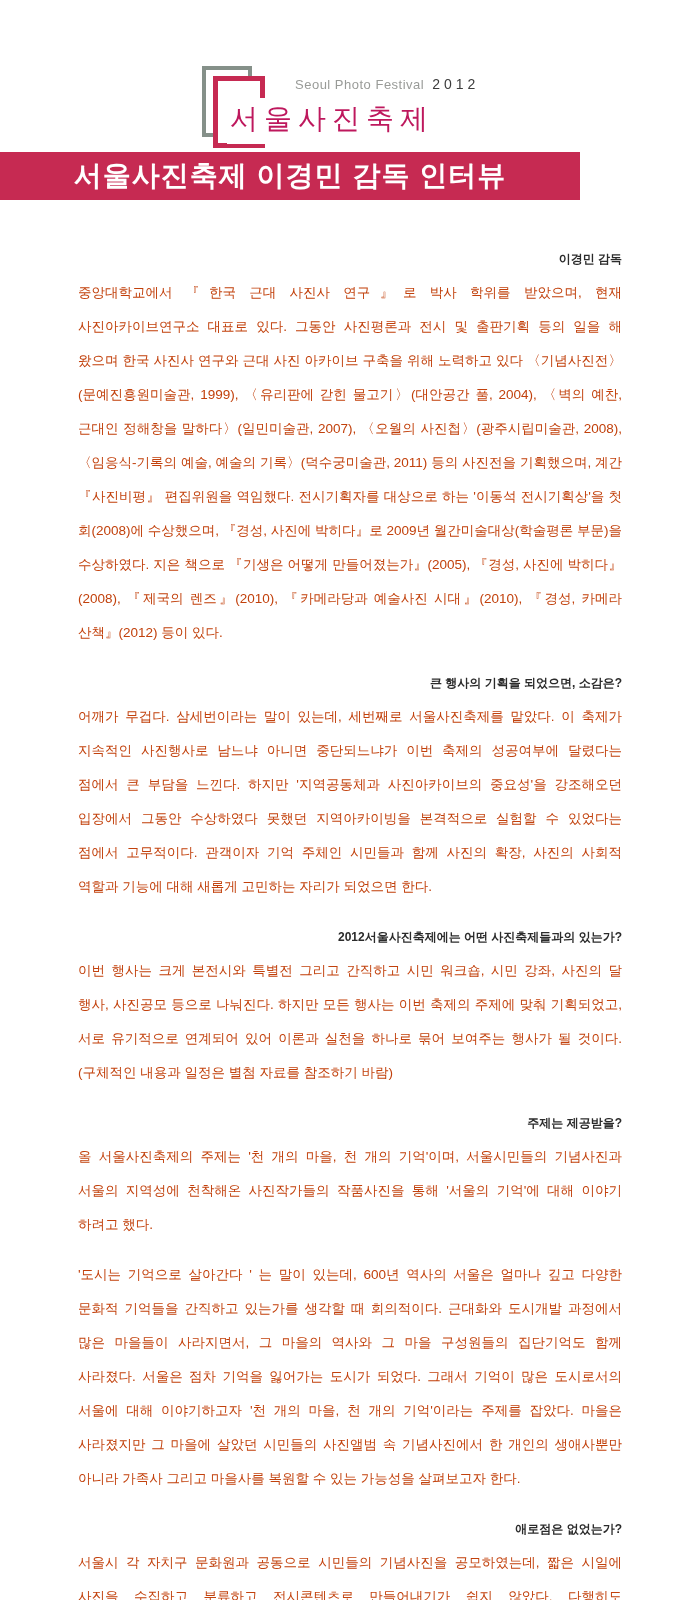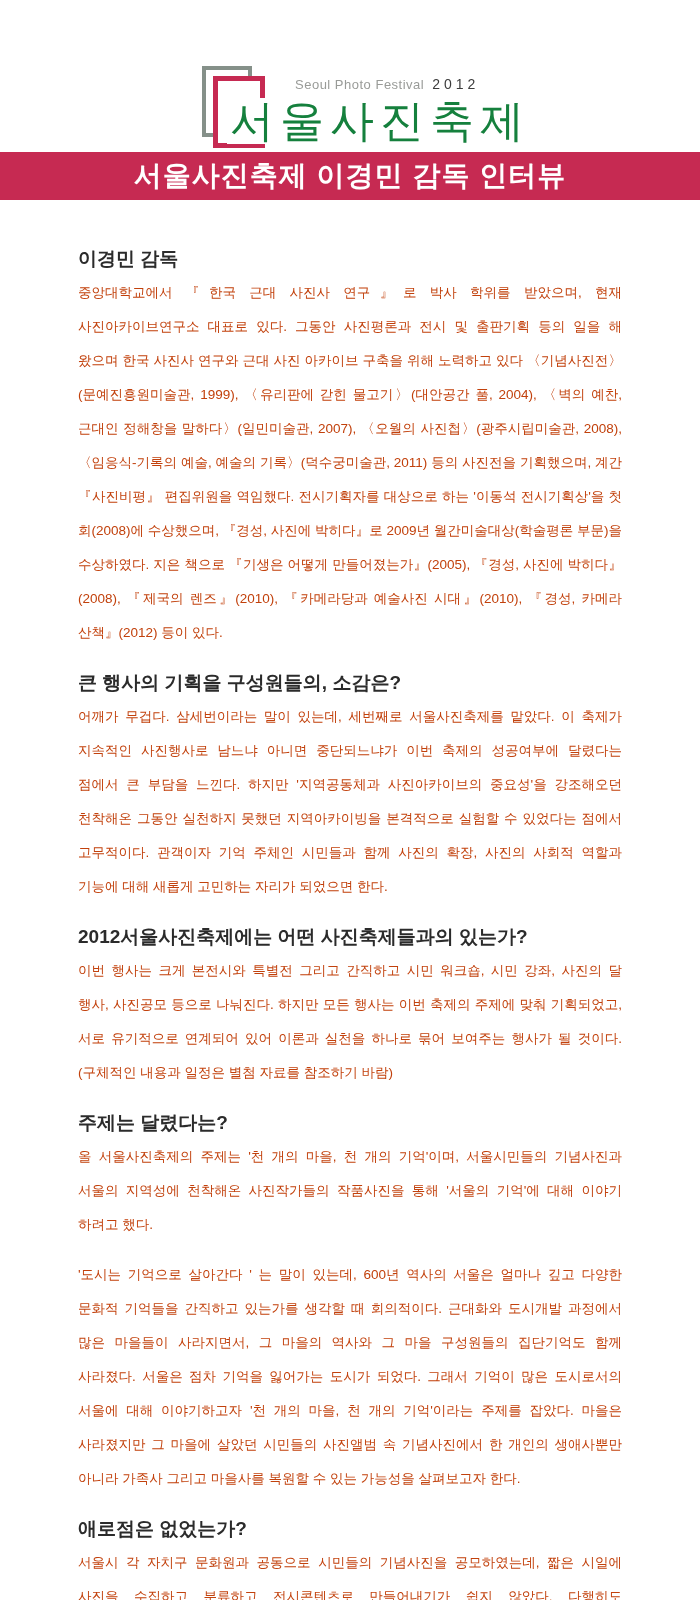--- a/index.html
+++ b/index.html
@@ -22,39 +22,39 @@
   }
   .logo-en {
     position:absolute; left:295px; top:46px; z-index:3;
     font-size:13px; color:#999b98; letter-spacing:0.5px; white-space:nowrap;
   }
   .logo-year {
     font-size:14px; color:#3c3c3c; letter-spacing:4px; margin-left:8px;
   }
   .logo-kr {
     position:absolute; left:227px; top:68px; z-index:3;
-    font-size:44px; line-height:46px; letter-spacing:6px;
-    color:#15803d; background:#ffffff; padding:0 3px; white-space:nowrap;
+    font-size:28px; line-height:46px; letter-spacing:6px;
+    color:#be185d; background:#ffffff; padding:0 3px; white-space:nowrap;font-family:Liberation Mono, monospace;
   }
 
   
   .banner {
-    margin-top:25px; width:700px; height:48px; background:#c62a52;
+    margin-top:25px; width:580px; height:48px; background:#c62a52;
     display:flex; align-items:center; justify-content:center;
   }
   .banner-title {
     color:#ffffff; font-size:28px; font-weight:bold; letter-spacing:1px;
     white-space:nowrap;
   }
 
   
   .content { padding:42px 78px 0 78px; }
   .section + .section { margin-top:16px; }
   .section-heading {
-    font-size:19px; font-weight:bold; color:#2b2b2b; line-height:34px;
+    font-size:12px; font-weight:bold; color:#2b2b2b; line-height:34px;text-align:right;
   }
   .section-body {
     font-size:13.5px; color:#c2410c; line-height:34px;
     text-align:justify; word-break:keep-all;
   }
 </style>
 </head>
 <body>
 
 <div class="page">
@@ -71,31 +71,31 @@
   </div>
 
   <div class="content">
 
     <div class="section">
       <div class="section-heading">이경민 감독</div>
       <div class="section-body">중앙대학교에서 『한국 근대 사진사 연구』로 박사 학위를 받았으며, 현재 사진아카이브연구소 대표로 있다. 그동안 사진평론과 전시 및 출판기획 등의 일을 해 왔으며 한국 사진사 연구와 근대 사진 아카이브 구축을 위해 노력하고 있다 〈기념사진전〉(문예진흥원미술관, 1999), 〈유리판에 갇힌 물고기〉(대안공간 풀, 2004), 〈벽의 예찬, 근대인 정해창을 말하다〉(일민미술관, 2007), 〈오월의 사진첩〉(광주시립미술관, 2008), 〈임응식-기록의 예술, 예술의 기록〉(덕수궁미술관, 2011) 등의 사진전을 기획했으며, 계간 『사진비평』 편집위원을 역임했다. 전시기획자를 대상으로 하는 '이동석 전시기획상'을 첫 회(2008)에 수상했으며, 『경성, 사진에 박히다』로 2009년 월간미술대상(학술평론 부문)을 수상하였다. 지은 책으로 『기생은 어떻게 만들어졌는가』(2005), 『경성, 사진에 박히다』(2008), 『제국의 렌즈』(2010), 『카메라당과 예술사진 시대』(2010), 『경성, 카메라 산책』(2012) 등이 있다.</div>
     </div>
 
     <div class="section">
-      <div class="section-heading">큰 행사의 기획을 구성원들의, 소감은?</div>
-      <div class="section-body">어깨가 무겁다. 삼세번이라는 말이 있는데, 세번째로 서울사진축제를 맡았다. 이 축제가 지속적인 사진행사로 남느냐 아니면 중단되느냐가 이번 축제의 성공여부에 달렸다는 점에서 큰  부담을 느낀다. 하지만 '지역공동체과 사진아카이브의 중요성'을 강조해오던 천착해온 그동안 실천하지 못했던 지역아카이빙을 본격적으로 실험할 수 있었다는 점에서 고무적이다. 관객이자 기억 주체인 시민들과 함께 사진의 확장, 사진의 사회적 역할과 기능에 대해 새롭게 고민하는 자리가 되었으면 한다.</div>
+      <div class="section-heading">큰 행사의 기획을 되었으면, 소감은?</div>
+      <div class="section-body">어깨가 무겁다. 삼세번이라는 말이 있는데, 세번째로 서울사진축제를 맡았다. 이 축제가 지속적인 사진행사로 남느냐 아니면 중단되느냐가 이번 축제의 성공여부에 달렸다는 점에서 큰  부담을 느낀다. 하지만 '지역공동체과 사진아카이브의 중요성'을 강조해오던 입장에서 그동안 수상하였다 못했던 지역아카이빙을 본격적으로 실험할 수 있었다는 점에서 고무적이다. 관객이자 기억 주체인 시민들과 함께 사진의 확장, 사진의 사회적 역할과 기능에 대해 새롭게 고민하는 자리가 되었으면 한다.</div>
     </div>
 
     <div class="section">
       <div class="section-heading">2012서울사진축제에는 어떤 사진축제들과의 있는가?</div>
       <div class="section-body">이번 행사는 크게 본전시와 특별전 그리고 간직하고 시민 워크숍, 시민 강좌, 사진의 달 행사, 사진공모 등으로 나눠진다. 하지만 모든 행사는 이번 축제의 주제에 맞춰 기획되었고, 서로 유기적으로 연계되어 있어 이론과 실천을 하나로 묶어 보여주는 행사가 될 것이다. (구체적인 내용과 일정은 별첨 자료를 참조하기 바람)</div>
     </div>
 
     <div class="section">
-      <div class="section-heading">주제는 달렸다는?</div>
+      <div class="section-heading">주제는 제공받을?</div>
       <div class="section-body">올 서울사진축제의 주제는 '천 개의 마을, 천 개의 기억'이며, 서울시민들의 기념사진과 서울의 지역성에 천착해온 사진작가들의 작품사진을 통해 '서울의 기억'에 대해 이야기 하려고 했다.</div>
     </div>
 
     <div class="section">
       <div class="section-body">'도시는 기억으로 살아간다 ' 는 말이 있는데,  600년 역사의 서울은 얼마나 깊고 다양한 문화적 기억들을 간직하고 있는가를 생각할 때 회의적이다. 근대화와 도시개발 과정에서 많은 마을들이 사라지면서, 그 마을의 역사와 그 마을 구성원들의 집단기억도 함께 사라졌다. 서울은 점차 기억을 잃어가는 도시가 되었다. 그래서 기억이 많은 도시로서의 서울에 대해 이야기하고자 '천 개의 마을, 천 개의 기억'이라는 주제를 잡았다. 마을은 사라졌지만 그 마을에 살았던 시민들의 사진앨범 속 기념사진에서 한 개인의 생애사뿐만 아니라 가족사 그리고 마을사를 복원할 수 있는 가능성을 살펴보고자 한다.</div>
     </div>
 
     <div class="section">
       <div class="section-heading">애로점은 없었는가?</div>
       <div class="section-body">서울시 각 자치구 문화원과 공동으로 시민들의 기념사진을 공모하였는데, 짧은 시일에 사진을 수집하고 분류하고 전시콘텐츠로 만들어내기가 쉽지 않았다. 다행히도 시민서포터즈의 활동으로 소중한 시민들의 기념사진을 제공받을 수 있었다. 이 자리를 빌어 감사의 마음을 전한다.</div>

